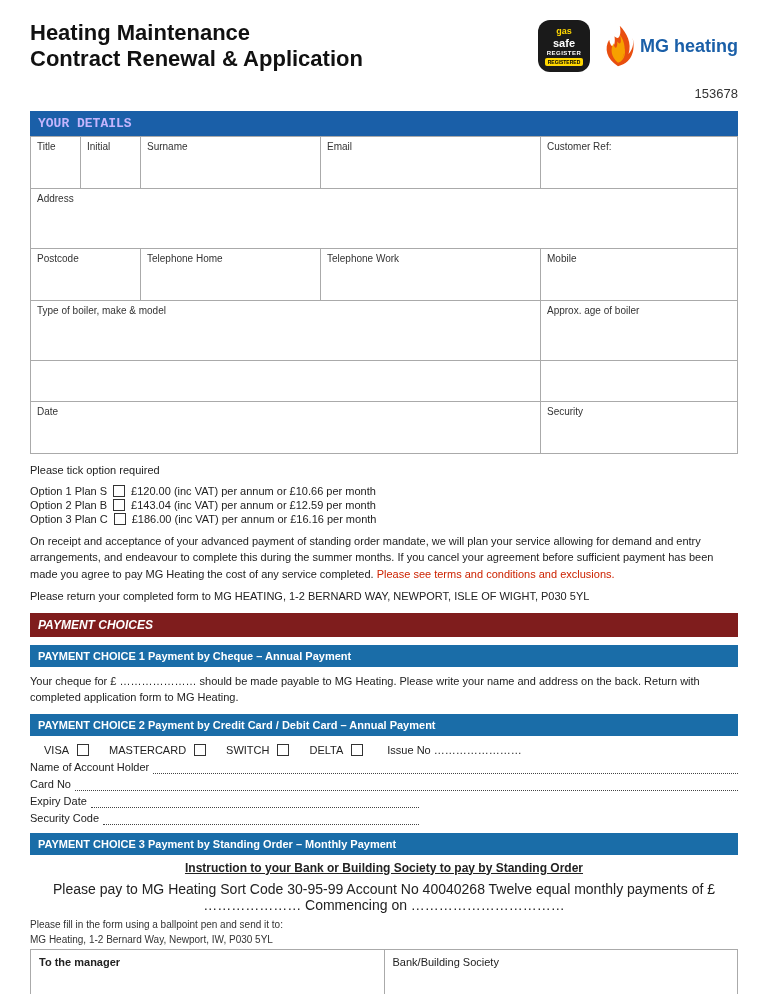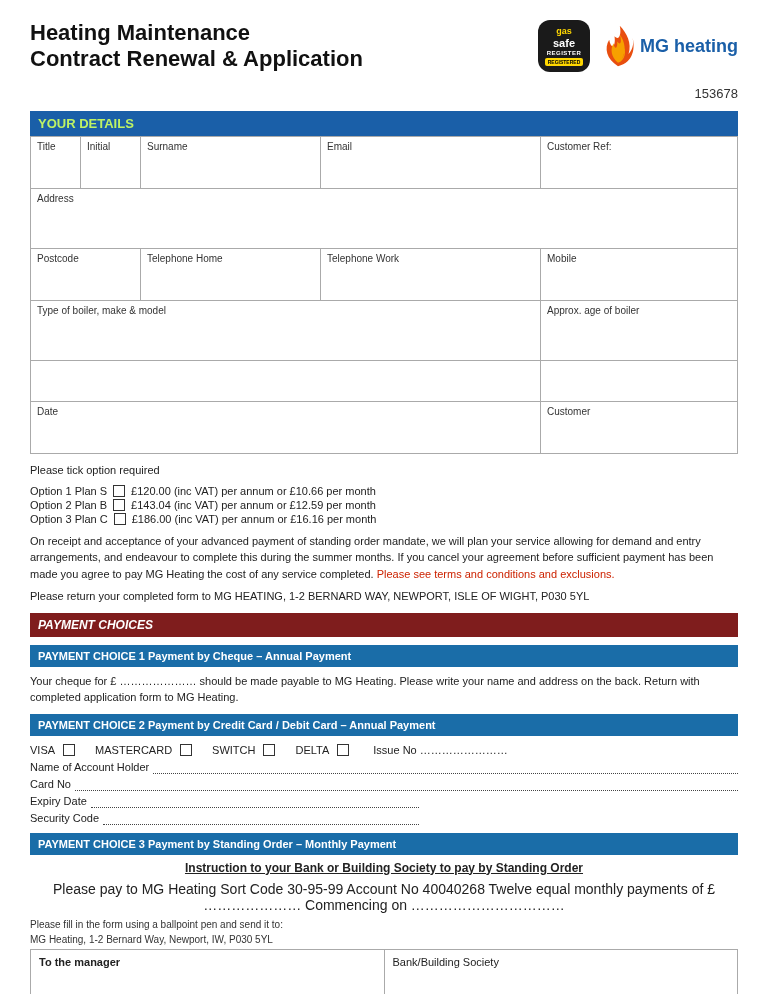--- a/index.html
+++ b/index.html
@@ -76,25 +76,26 @@
     .ref-number {
       font-size: 13px;
       color: #333;
       margin-top: 4px;
       text-align: right;
     }
 
     
     .section-header {
       background: #1a5fa8;
-      color: #bef264;
+      color: #c4b5fd;
       font-size: 13px;
       font-weight: bold;
       padding: 5px 8px;
       margin-bottom: 0;
+      font-family: Liberation Mono, monospace;
     }
 
     .details-table {
       width: 100%;
       border-collapse: collapse;
       border: 1px solid #aaa;
       border-top: none;
     }
     .details-table td {
       border: 1px solid #aaa;
@@ -161,21 +162,21 @@
       border: 1px solid #333;
       display: inline-block;
       flex-shrink: 0;
     }
 
     
     .card-row {
       display: flex;
       align-items: center;
       gap: 8px;
-      margin: 8px 0 4px 0;
+      margin: 8px 0 4px 14px;
       font-size: 11px;
     }
 
     
     .so-instruction {
       text-align: center;
       font-size: 12px;
       font-weight: bold;
       margin: 4px 0 6px 0;
       text-decoration: underline;
@@ -319,21 +320,21 @@
     </td>
     <td style="vertical-align:bottom;">
     </td>
   </tr>
   <tr>
     <td colspan="4">
       <div class="label">Date</div>
       <div class="cell-tall"></div>
     </td>
     <td>
-      <div class="label">Customer</div>
+      <div class="label">Security</div>
       <div class="cell-tall"></div>
     </td>
   </tr>
 </tbody>
   </table>
 
 <div class="options-section section-gap">
   <div class="body-text">Please tick option required</div>
   <div class="option-row">
     <span>Option 1  Plan S</span>

